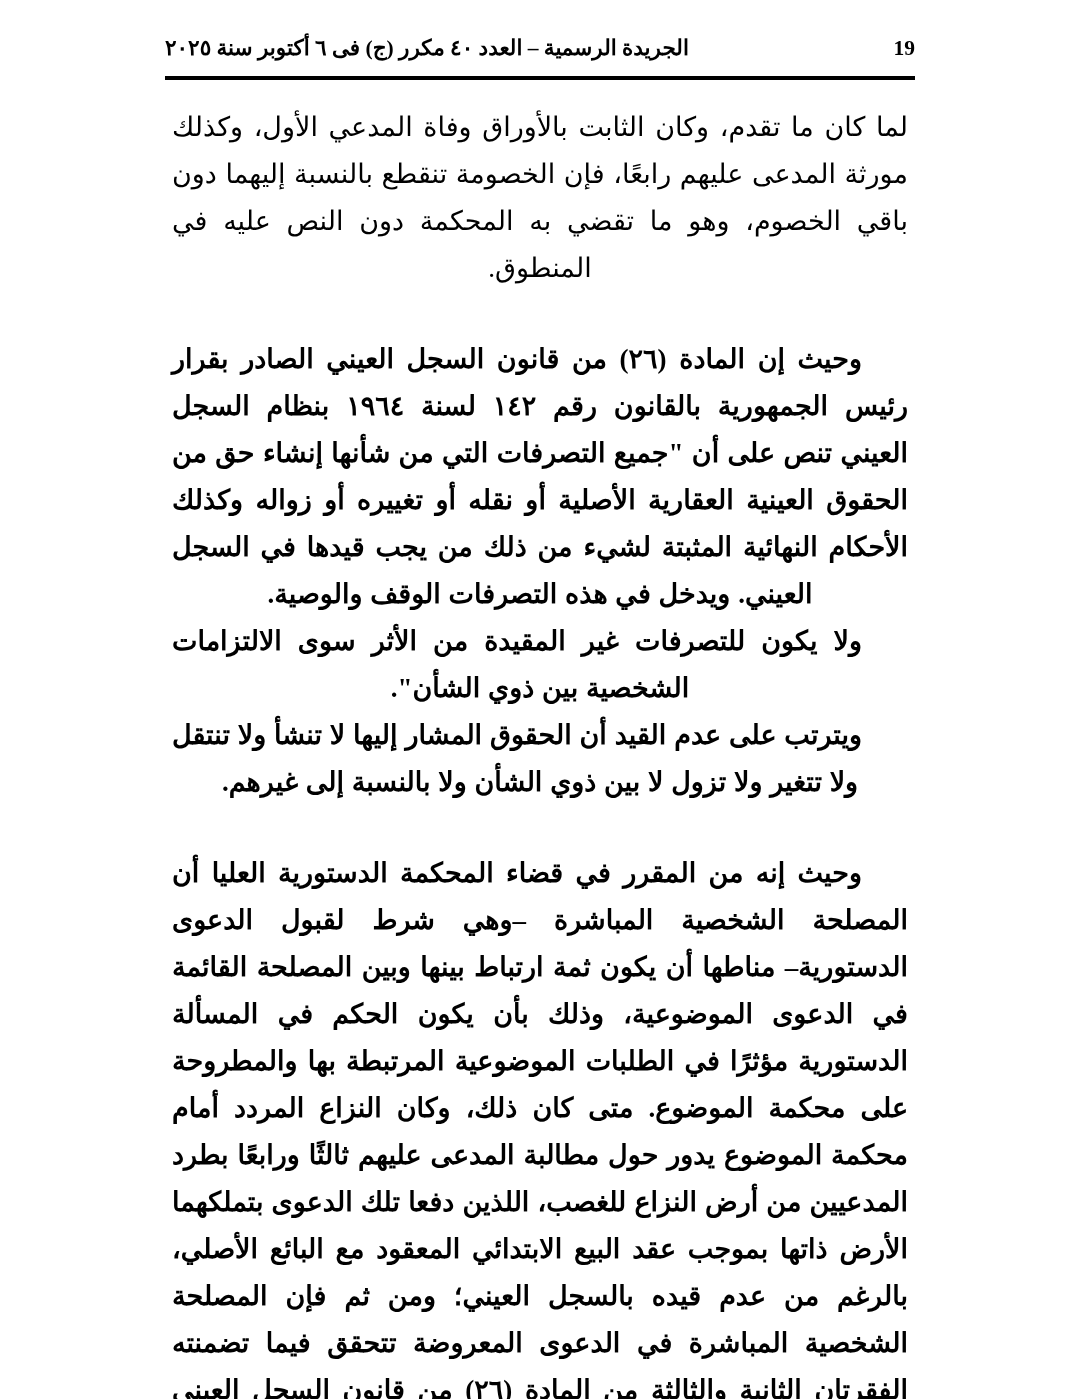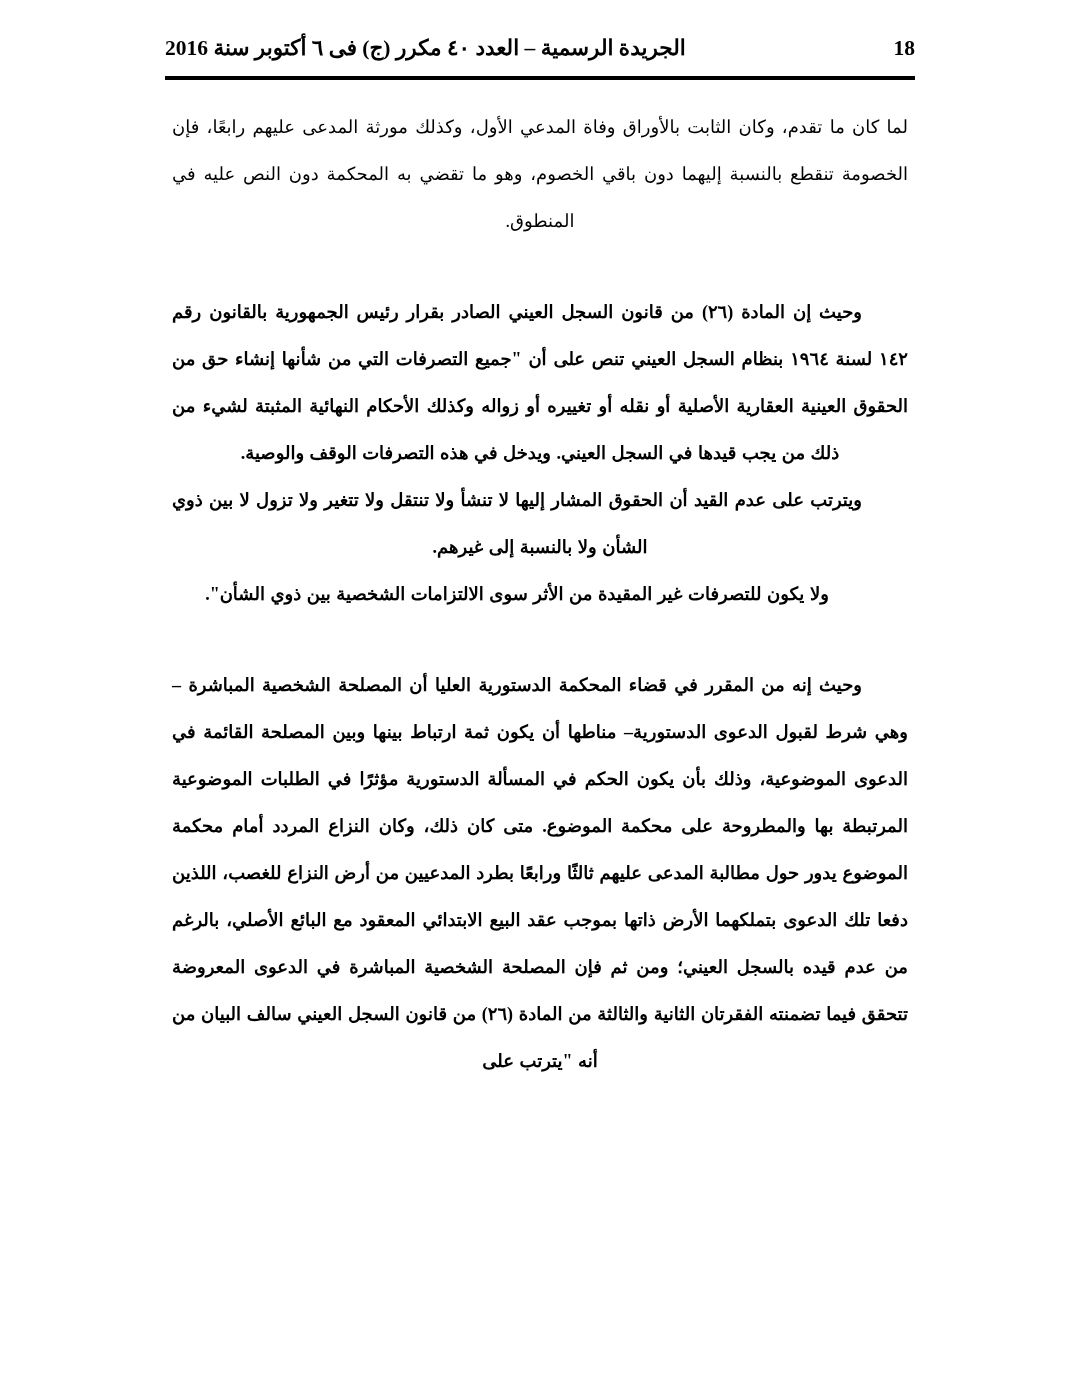--- a/index.html
+++ b/index.html
@@ -64,21 +64,21 @@
     position: absolute;
     top: 104px;
     left: 172px;
     width: 736px;
     direction: rtl;
     text-align: justify;
     text-justify: inter-word;
   }
 
   .para {
-    font-size: 18px;
+    font-size: 27px;
     line-height: 47px;
     margin: 0;
     text-align: justify;
     text-align-last: center;
     direction: rtl;
     word-spacing: 1px;
   }
   .para.indent {
     text-indent: 46px;
     font-weight: bold;
@@ -87,37 +87,37 @@
   .gap-large { height: 44px; }
 
   .block { margin: 0; padding: 0; }
 </style>
 </head>
 <body>
 
 <div class="page">
 
   <div class="header">
-    <div class="header-title">الجريدة الرسمية – العدد ٤٠ مكرر (ج) فى ٦ أكتوبر سنة 2016</div>
-    <div class="folio">18</div>
+    <div class="header-title">الجريدة الرسمية – العدد ٤٠ مكرر (ج) فى ٦ أكتوبر سنة ٢٠٢٥</div>
+    <div class="folio">19</div>
   </div>
 
   <div class="rule"></div>
 
   <div class="content">
 
     <p class="para block">لما كان ما تقدم، وكان الثابت بالأوراق وفاة المدعي الأول، وكذلك مورثة المدعى عليهم رابعًا، فإن الخصومة تنقطع بالنسبة إليهما دون باقي الخصوم، وهو ما تقضي به المحكمة دون النص عليه في المنطوق.</p>
 
     <div class="gap-large"></div>
 
     <p class="para indent block">وحيث إن المادة (٢٦) من قانون السجل العيني الصادر بقرار رئيس الجمهورية بالقانون رقم ١٤٢ لسنة ١٩٦٤ بنظام السجل العيني تنص على أن "جميع التصرفات التي من شأنها إنشاء حق من الحقوق العينية العقارية الأصلية أو نقله أو تغييره أو زواله وكذلك الأحكام النهائية المثبتة لشيء من ذلك من يجب قيدها في السجل العيني. ويدخل في هذه التصرفات الوقف والوصية.</p>
 
+    <p class="para indent block">ولا يكون للتصرفات غير المقيدة من الأثر سوى الالتزامات الشخصية بين ذوي الشأن".</p>
+
     <p class="para indent block">ويترتب على عدم القيد أن الحقوق المشار إليها لا تنشأ ولا تنتقل ولا تتغير ولا تزول لا بين ذوي الشأن ولا بالنسبة إلى غيرهم.</p>
-
-    <p class="para indent block">ولا يكون للتصرفات غير المقيدة من الأثر سوى الالتزامات الشخصية بين ذوي الشأن".</p>
 
     <div class="gap-large"></div>
 
     <p class="para indent block">وحيث إنه من المقرر في قضاء المحكمة الدستورية العليا أن المصلحة الشخصية المباشرة –وهي شرط لقبول الدعوى الدستورية– مناطها أن يكون ثمة ارتباط بينها وبين المصلحة القائمة في الدعوى الموضوعية، وذلك بأن يكون الحكم في المسألة الدستورية مؤثرًا في الطلبات الموضوعية المرتبطة بها والمطروحة على محكمة الموضوع. متى كان ذلك، وكان النزاع المردد أمام محكمة الموضوع يدور حول مطالبة المدعى عليهم ثالثًا ورابعًا بطرد المدعيين من أرض النزاع للغصب، اللذين دفعا تلك الدعوى بتملكهما الأرض ذاتها بموجب عقد البيع الابتدائي المعقود مع البائع الأصلي، بالرغم من عدم قيده بالسجل العيني؛ ومن ثم فإن المصلحة الشخصية المباشرة في الدعوى المعروضة تتحقق فيما تضمنته الفقرتان الثانية والثالثة من المادة (٢٦) من قانون السجل العيني سالف البيان من أنه "يترتب على</p>
 
   </div>
 
 </div>
 
 </body></html>

